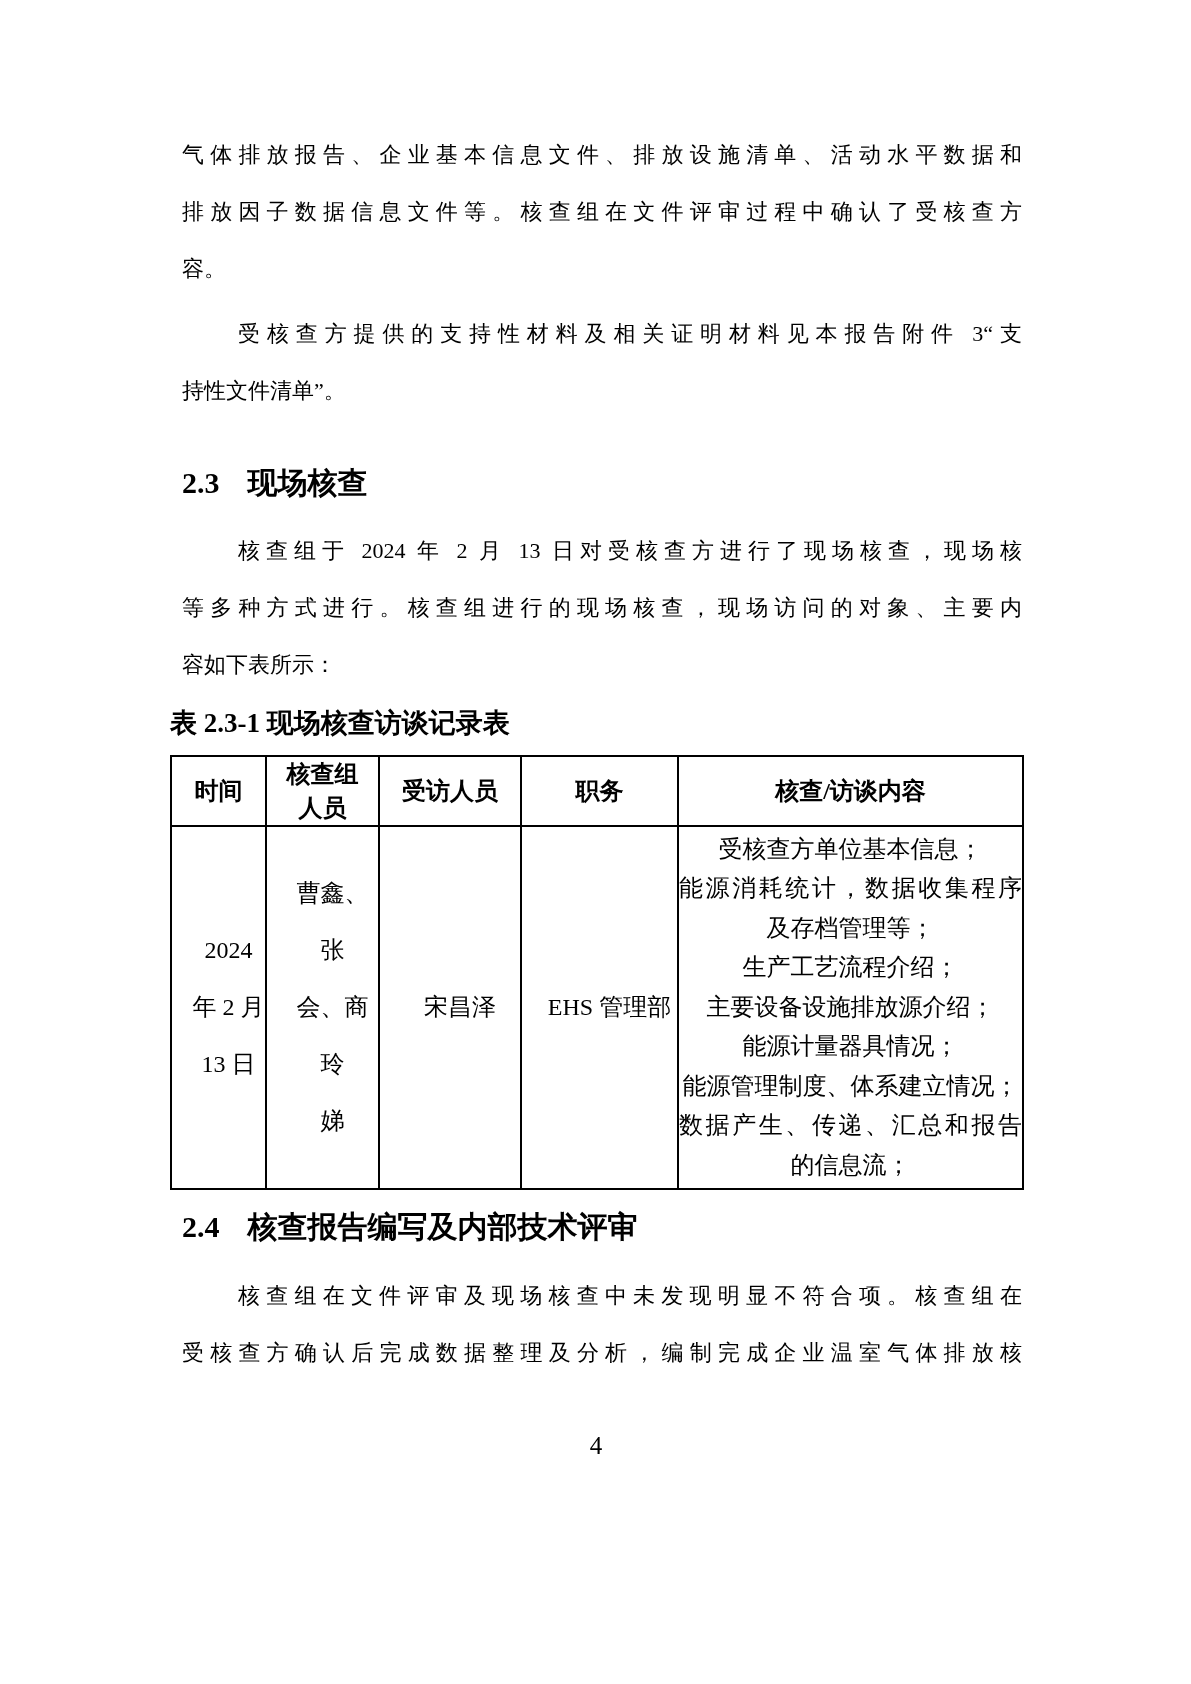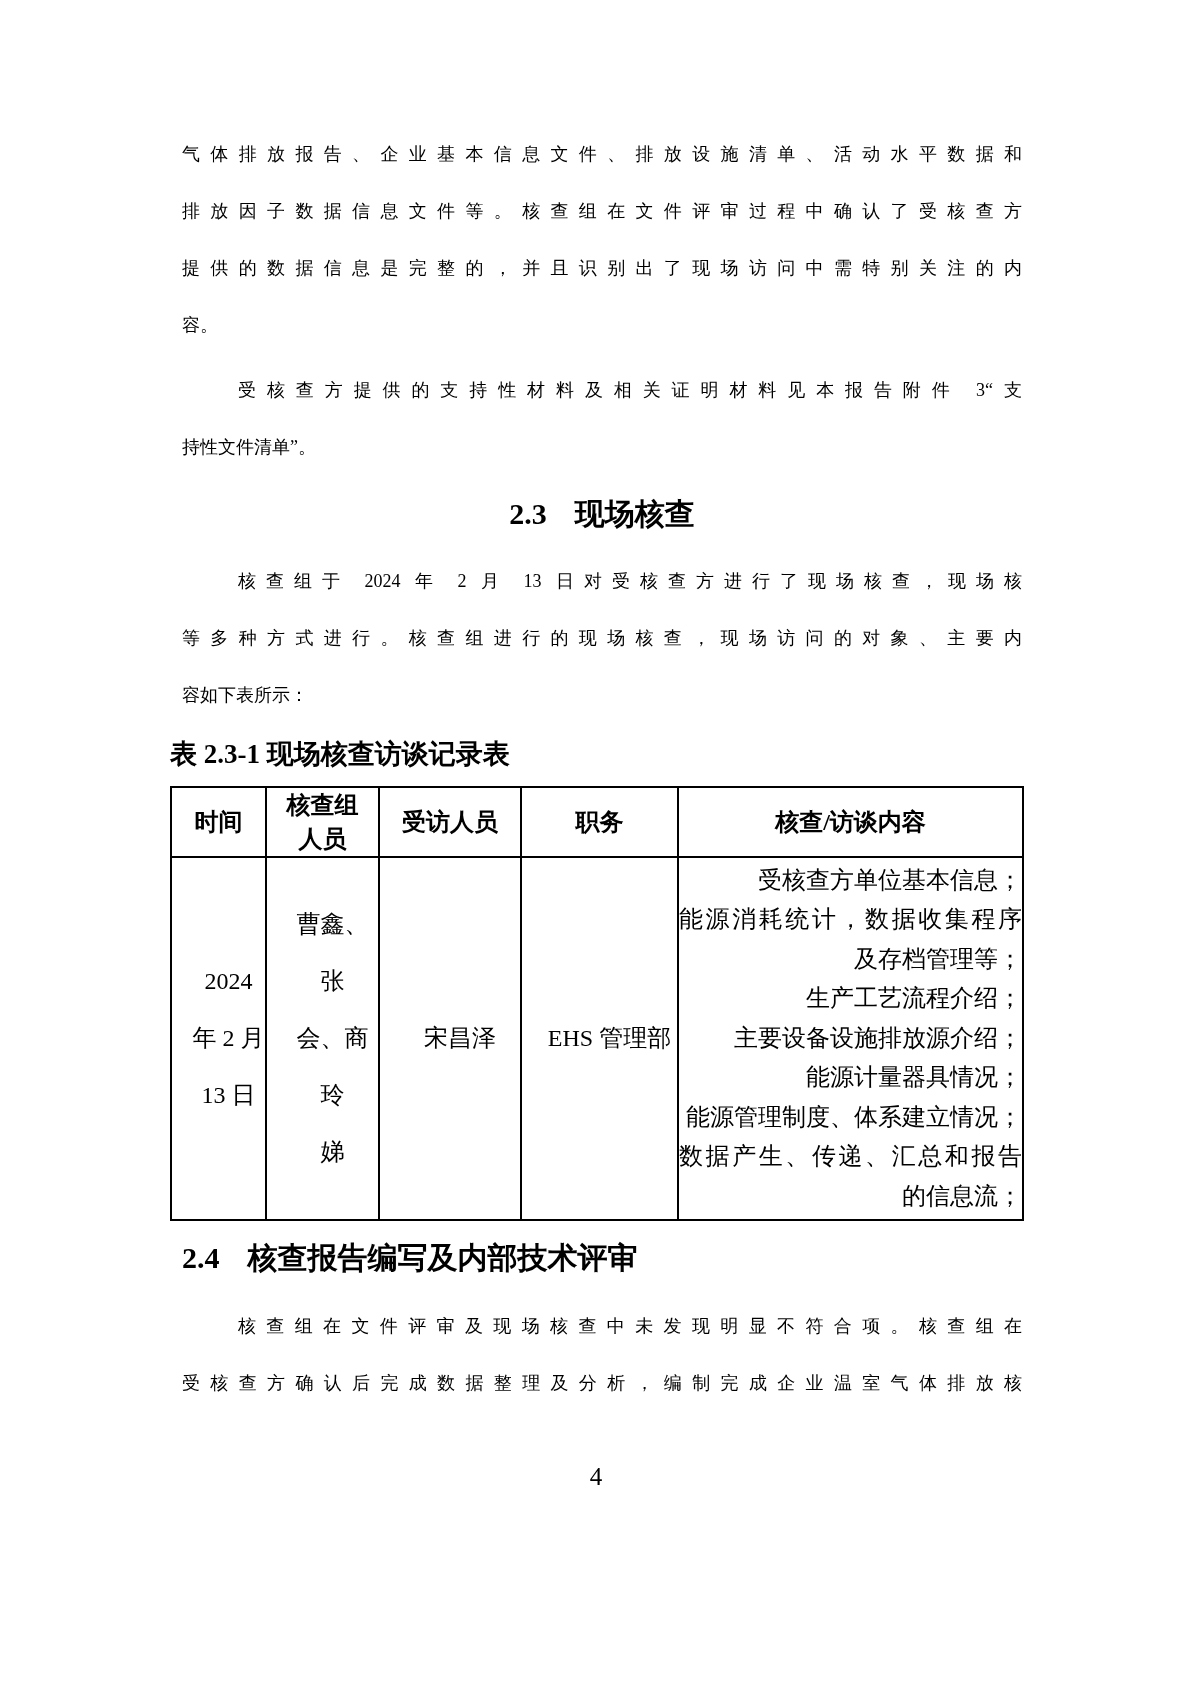--- a/index.html
+++ b/index.html
@@ -10,41 +10,41 @@
     background: #ffffff;
     color: #000000;
     font-family: "Liberation Serif", "DejaVu Serif", serif;
     overflow: hidden;
   }
   .content {
     padding: 126px 0 0 170px;
     width: 1022px;
   }
   
-  .para { margin-left: 12px; width: 840px; font-size: 18px; }
+  .para { margin-left: 12px; width: 840px; font-size: 22px; }
   .l {
     line-height: 57px;
     text-align: justify;
     text-align-last: justify;
     white-space: nowrap;
   }
   .l.plain { text-align: left; text-align-last: left; }
   .l.indent { text-indent: 56px; }
   .p2 { margin-top: 8px; }
   .p3 { margin-top: 17px; }
   .p4 { margin-top: 18px; }
   
   .h {
     margin-left: 12px;
     font-size: 30px;
     font-weight: bold;
     line-height: 44px;
   }
   .h .num { margin-right: 28px; }
-  .h23 { margin-top: 16px; text-align: center; }
+  .h23 { margin-top: 42px; }
   .h24 { margin-top: 15px; }
   
   .caption {
     margin-top: 10px;
     width: 852px;
     font-size: 27px;
     font-weight: bold;
     line-height: 40px;
   }
   
@@ -72,40 +72,39 @@
     text-align: center;
     vertical-align: middle;
   }
   .tline { line-height: 57px; margin-left: 20px; }
   td.content-cell {
     vertical-align: top;
     text-align: left;
     padding: 12px 4px 0 13px;
     font-size: 23px;
   }
-  .cl { line-height: 39.5px; text-align: right; white-space: nowrap; }
+  .cl { line-height: 39.5px; text-align: center; white-space: nowrap; }
   .cl.j { text-align: justify; text-align-last: justify; }
   
   .pagenum {
     margin-top: 50px;
     width: 852px;
     text-align: center;
     font-size: 25px;
     line-height: 30px;
   }
 </style>
 </head>
 <body>
 
 <div class="content">
 
   <div class="para p1">
     <div class="l">气体排放报告、企业基本信息文件、排放设施清单、活动水平数据和</div>
     <div class="l">排放因子数据信息文件等。核查组在文件评审过程中确认了受核查方</div>
-    <div class="l">提供的数据信息是完整的，并且识别出了现场访问中需特别关注的内</div>
     <div class="l plain">容。</div>
   </div>
 
   <div class="para p2">
     <div class="l indent">受核查方提供的支持性材料及相关证明材料见本报告附件 3“支</div>
     <div class="l plain">持性文件清单”。</div>
   </div>
 
   <div class="h h23">
     <span class="num">2.3</span><span>现场核查</span>

